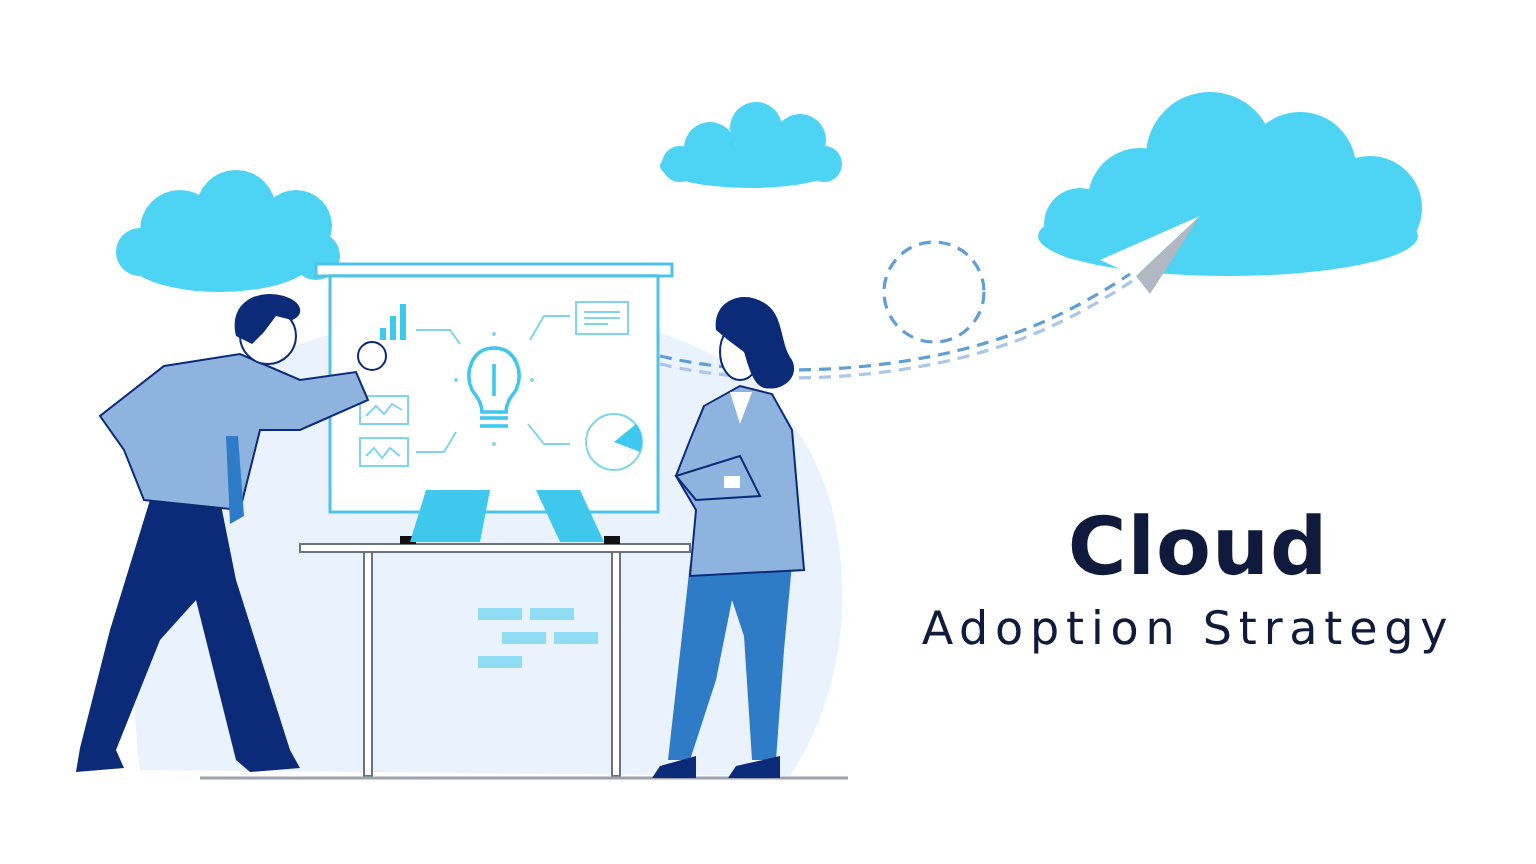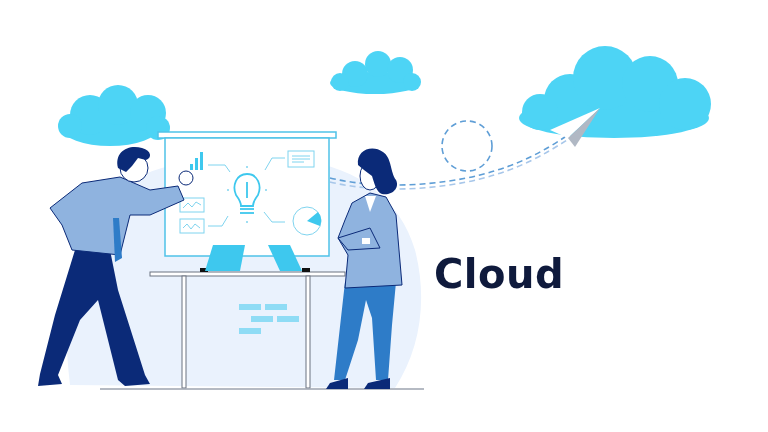--- a/index.html
+++ b/index.html
@@ -1,18 +1,18 @@
 <!DOCTYPE html>
 <html><head>
 <meta charset="utf-8">
 <style>
   html, body { margin:0; padding:0; }
   body { width:768px; height:432px; background:#ffffff; position:relative; overflow:hidden; font-family:"Liberation Sans", sans-serif; }
   .layer { position:absolute; left:0; top:0; width:768px; height:432px; }
-  .title-block { position:absolute; left:424px; top:252px; width:340px; }
+  .title-block { position:absolute; left:424px; top:252px; width:340px; text-align:center; }
   .title-main { font-family:"DejaVu Sans", sans-serif; font-weight:bold; font-size:40px; color:#0f1a3c; letter-spacing:0.5px; line-height:44px; margin-left:10px; }
   .title-sub { font-family:"DejaVu Sans", sans-serif; font-size:23px; color:#0f1a3c; letter-spacing:3.4px; line-height:30px; margin-top:4px; }
 </style>
 </head>
 <body>
 
 <svg class="layer" viewBox="0 0 768 432" xmlns="http://www.w3.org/2000/svg">
 
   <path d="M70 385 C60 300 70 230 110 195 C150 160 230 150 300 160 C360 168 400 200 415 250 C428 300 420 350 395 388 Z" fill="#eaf2fd"></path>
 
@@ -151,13 +151,14 @@
 
     <polygon points="365,196 376,196 370,212" fill="#ffffff"></polygon>
 
     <ellipse cx="370" cy="176" rx="10" ry="14" fill="#ffffff" stroke="#0b2a78" stroke-width="1"></ellipse>
     <path d="M358 165 C356 150 372 144 383 152 C392 158 390 172 396 180 C400 188 392 196 382 194 C376 192 374 182 372 176 L364 170 Z" fill="#0b2a78"></path>
   </g>
 </svg>
 
 <div class="title-block">
   <div class="title-main">Cloud</div>
+  <div class="title-sub">Adoption Strategy</div>
 </div>
 
 </body></html>

